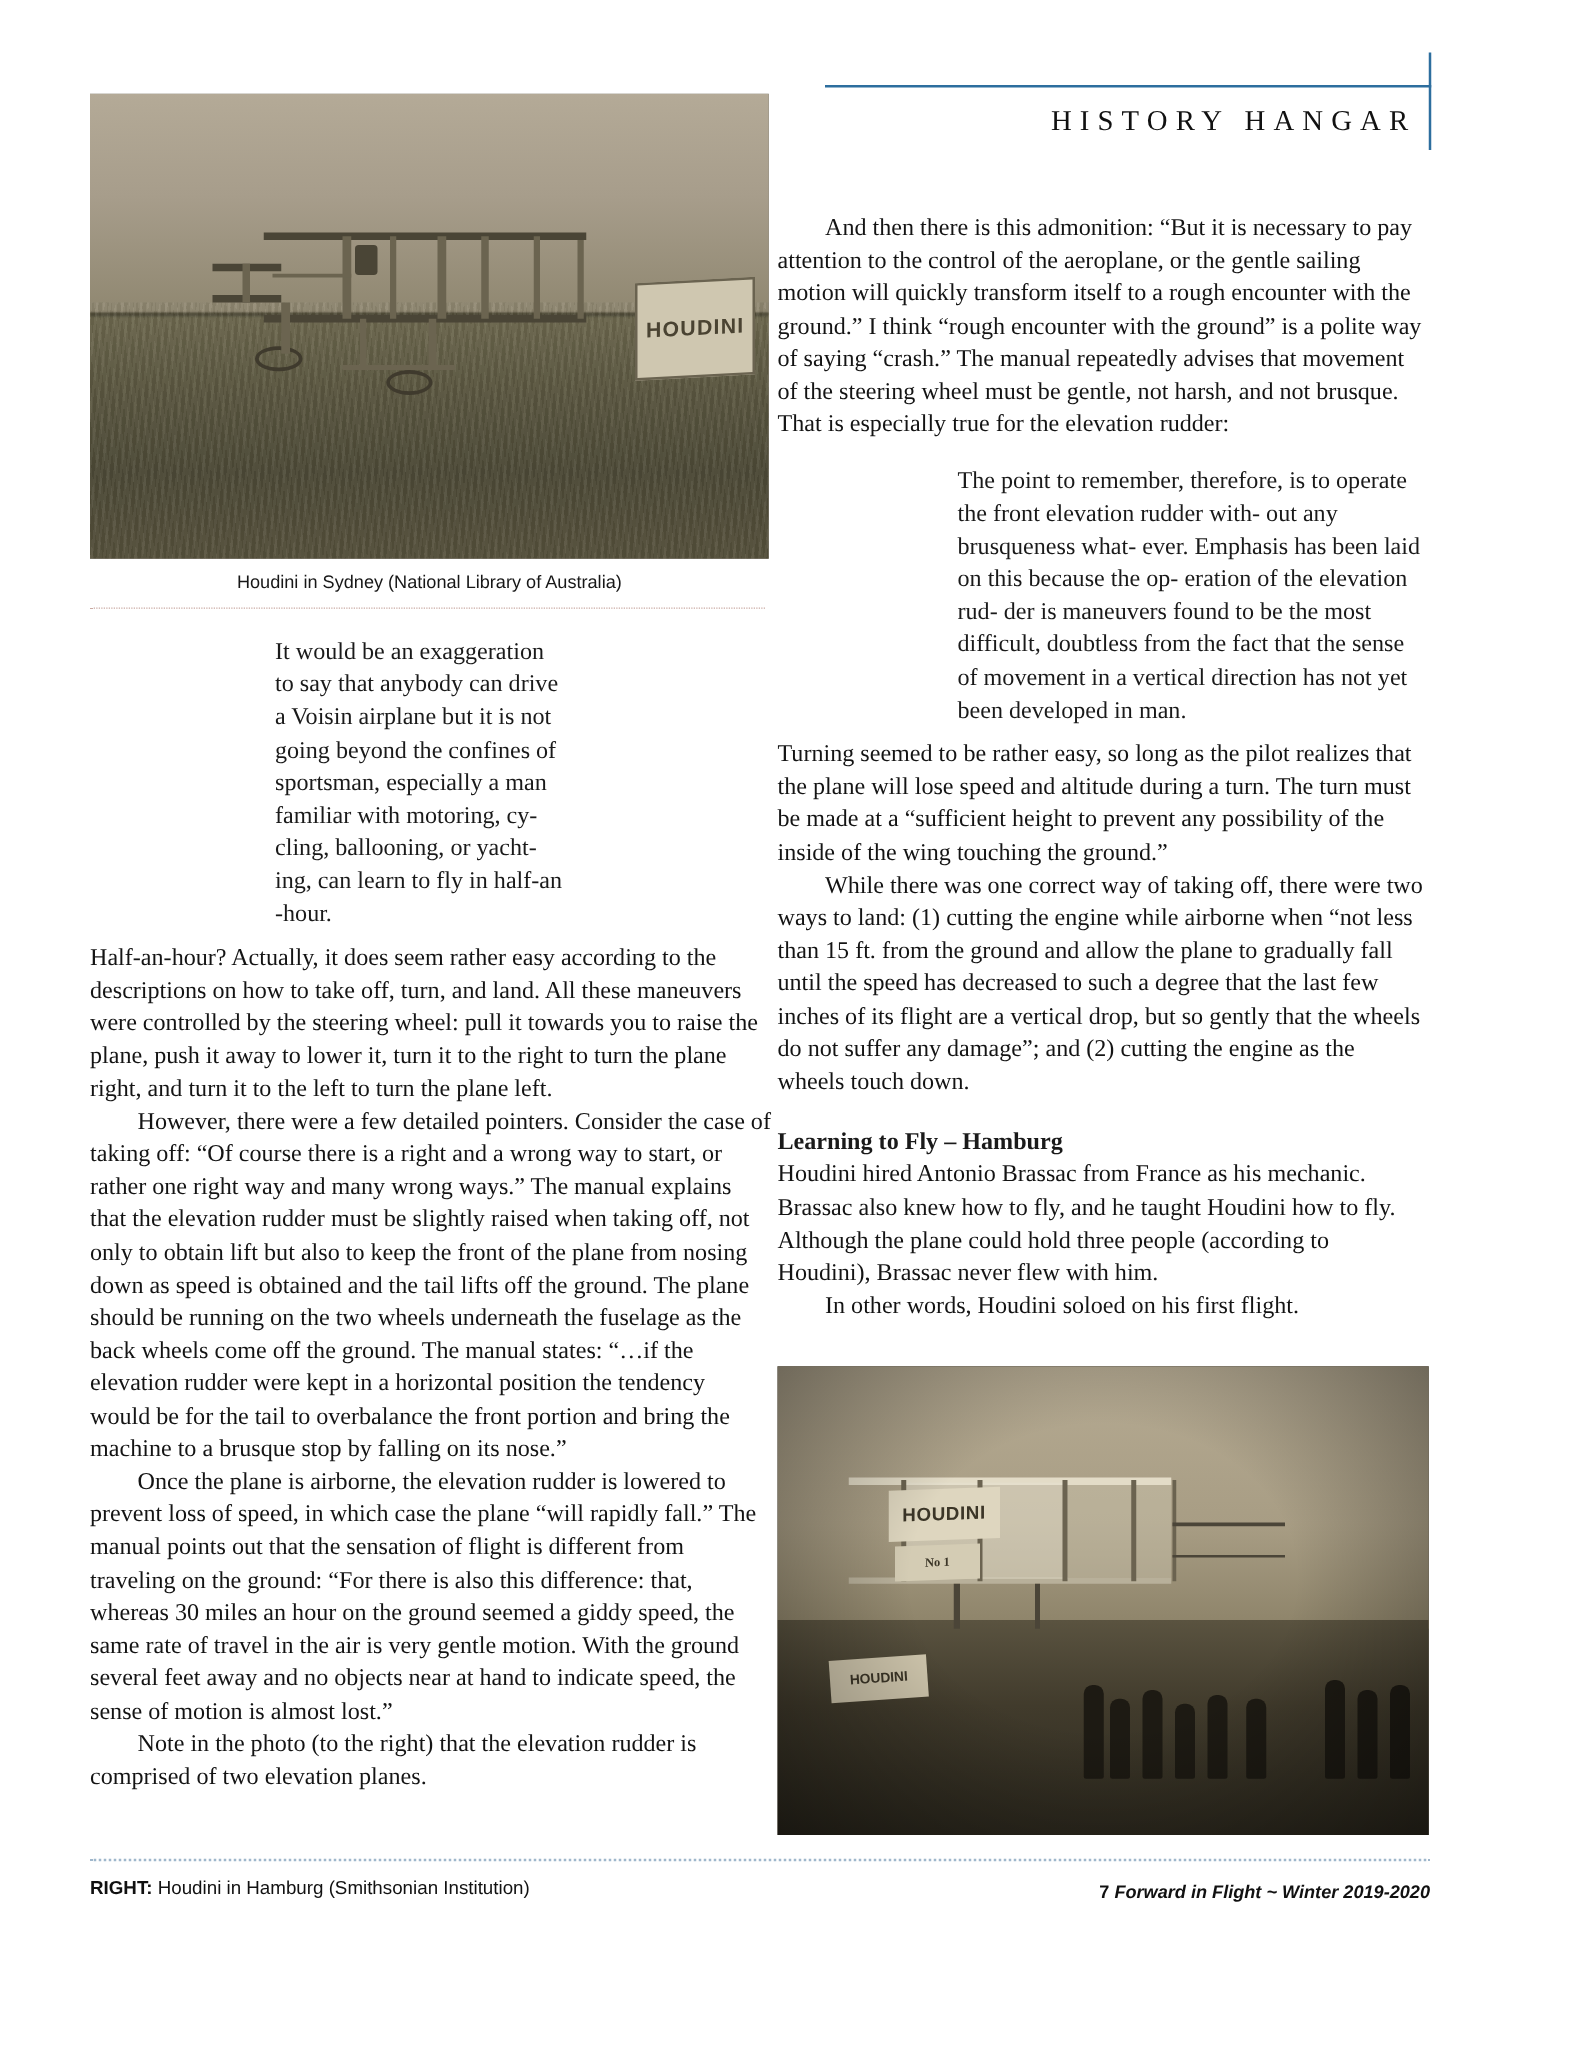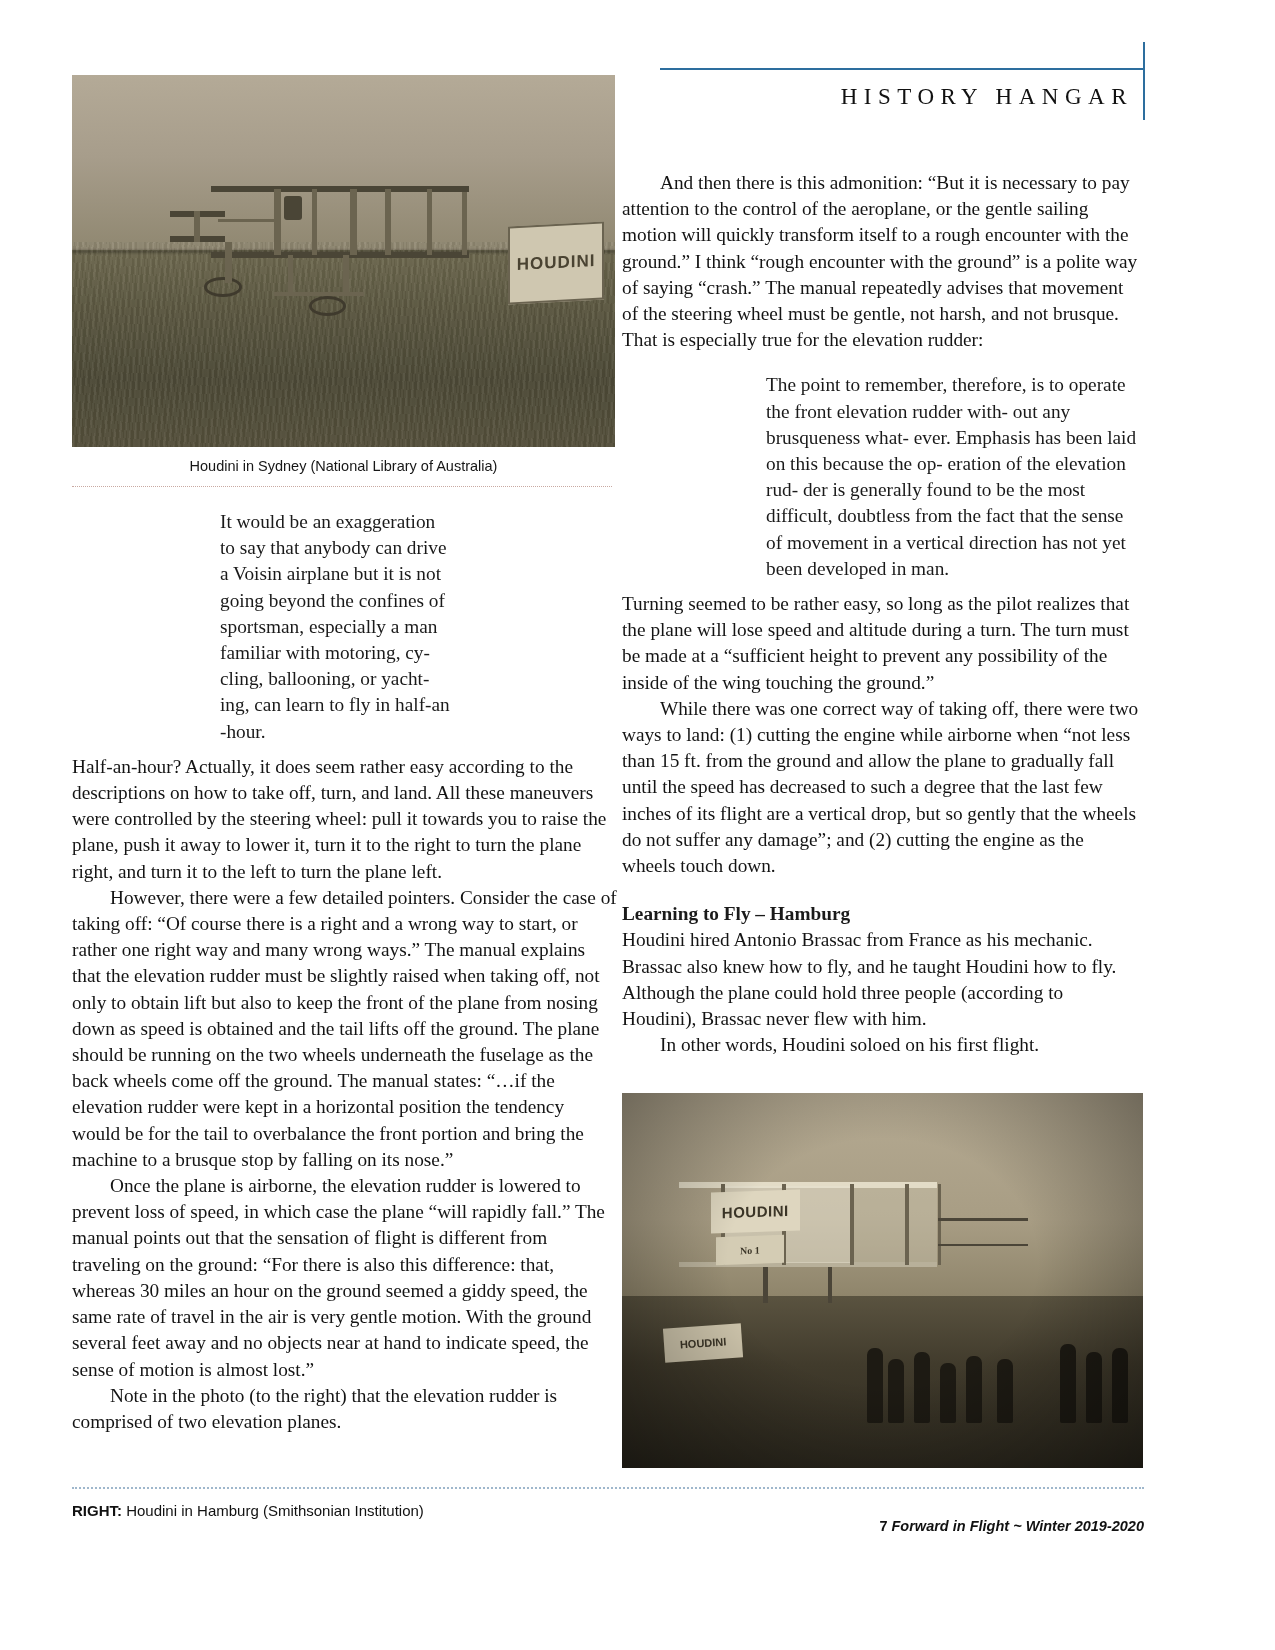--- a/index.html
+++ b/index.html
@@ -280,21 +280,21 @@
   .footer-left {
     position: absolute;
     left: 0; top: 0;
     font-family: "Liberation Sans", sans-serif;
     font-size: 15px;
     color: #111;
   }
   .footer-left b { font-weight: 700; }
   .footer-right {
     position: absolute;
-    right: 0; top: 16px;
+    right: 0; top: 4px;
     font-family: "Liberation Sans", sans-serif;
     font-size: 14.5px;
     font-style: italic;
     font-weight: 700;
     color: #111;
     white-space: nowrap;
   }
   .footer-right .pg { font-style: normal; }
 </style>
 </head>
@@ -378,21 +378,21 @@
     <p class="body-p indent">And then there is this admonition: “But it is necessary to pay attention to the control of the aeroplane, or the gentle sailing motion will quickly transform itself to a rough encounter with the ground.” I think “rough encounter with the ground” is a polite way of saying “crash.” The manual repeatedly advises that movement of the steering wheel must be gentle, not harsh, and not brusque. That is especially true for the elevation rudder:</p>
 
     <div class="blockquote-right">
       <span class="ql">The point to remember,</span>
       <span class="ql">therefore, is to operate the</span>
       <span class="ql">front elevation rudder with-</span>
       <span class="ql">out any brusqueness what-</span>
       <span class="ql">ever. Emphasis has been</span>
       <span class="ql">laid on this because the op-</span>
       <span class="ql">eration of the elevation rud-</span>
-      <span class="ql">der is generally found to be</span>
+      <span class="ql">der is maneuvers found to be</span>
       <span class="ql">the most difficult, doubtless</span>
       <span class="ql">from the fact that the sense</span>
       <span class="ql">of movement in a vertical</span>
       <span class="ql">direction has not yet been</span>
       <span class="ql">developed in man.</span>
     </div>
 
     <p class="body-p gap">Turning seemed to be rather easy, so long as the pilot realizes that the plane will lose speed and altitude during a turn. The turn must be made at a “sufficient height to prevent any possibility of the inside of the wing touching the ground.”</p>
     <p class="body-p indent">While there was one correct way of taking off, there were two ways to land: (1) cutting the engine while airborne when “not less than 15 ft. from the ground and allow the plane to gradually fall until the speed has decreased to such a degree that the last few inches of its flight are a vertical drop, but so gently that the wheels do not suffer any damage”; and (2) cutting the engine as the wheels touch down.</p>
 

